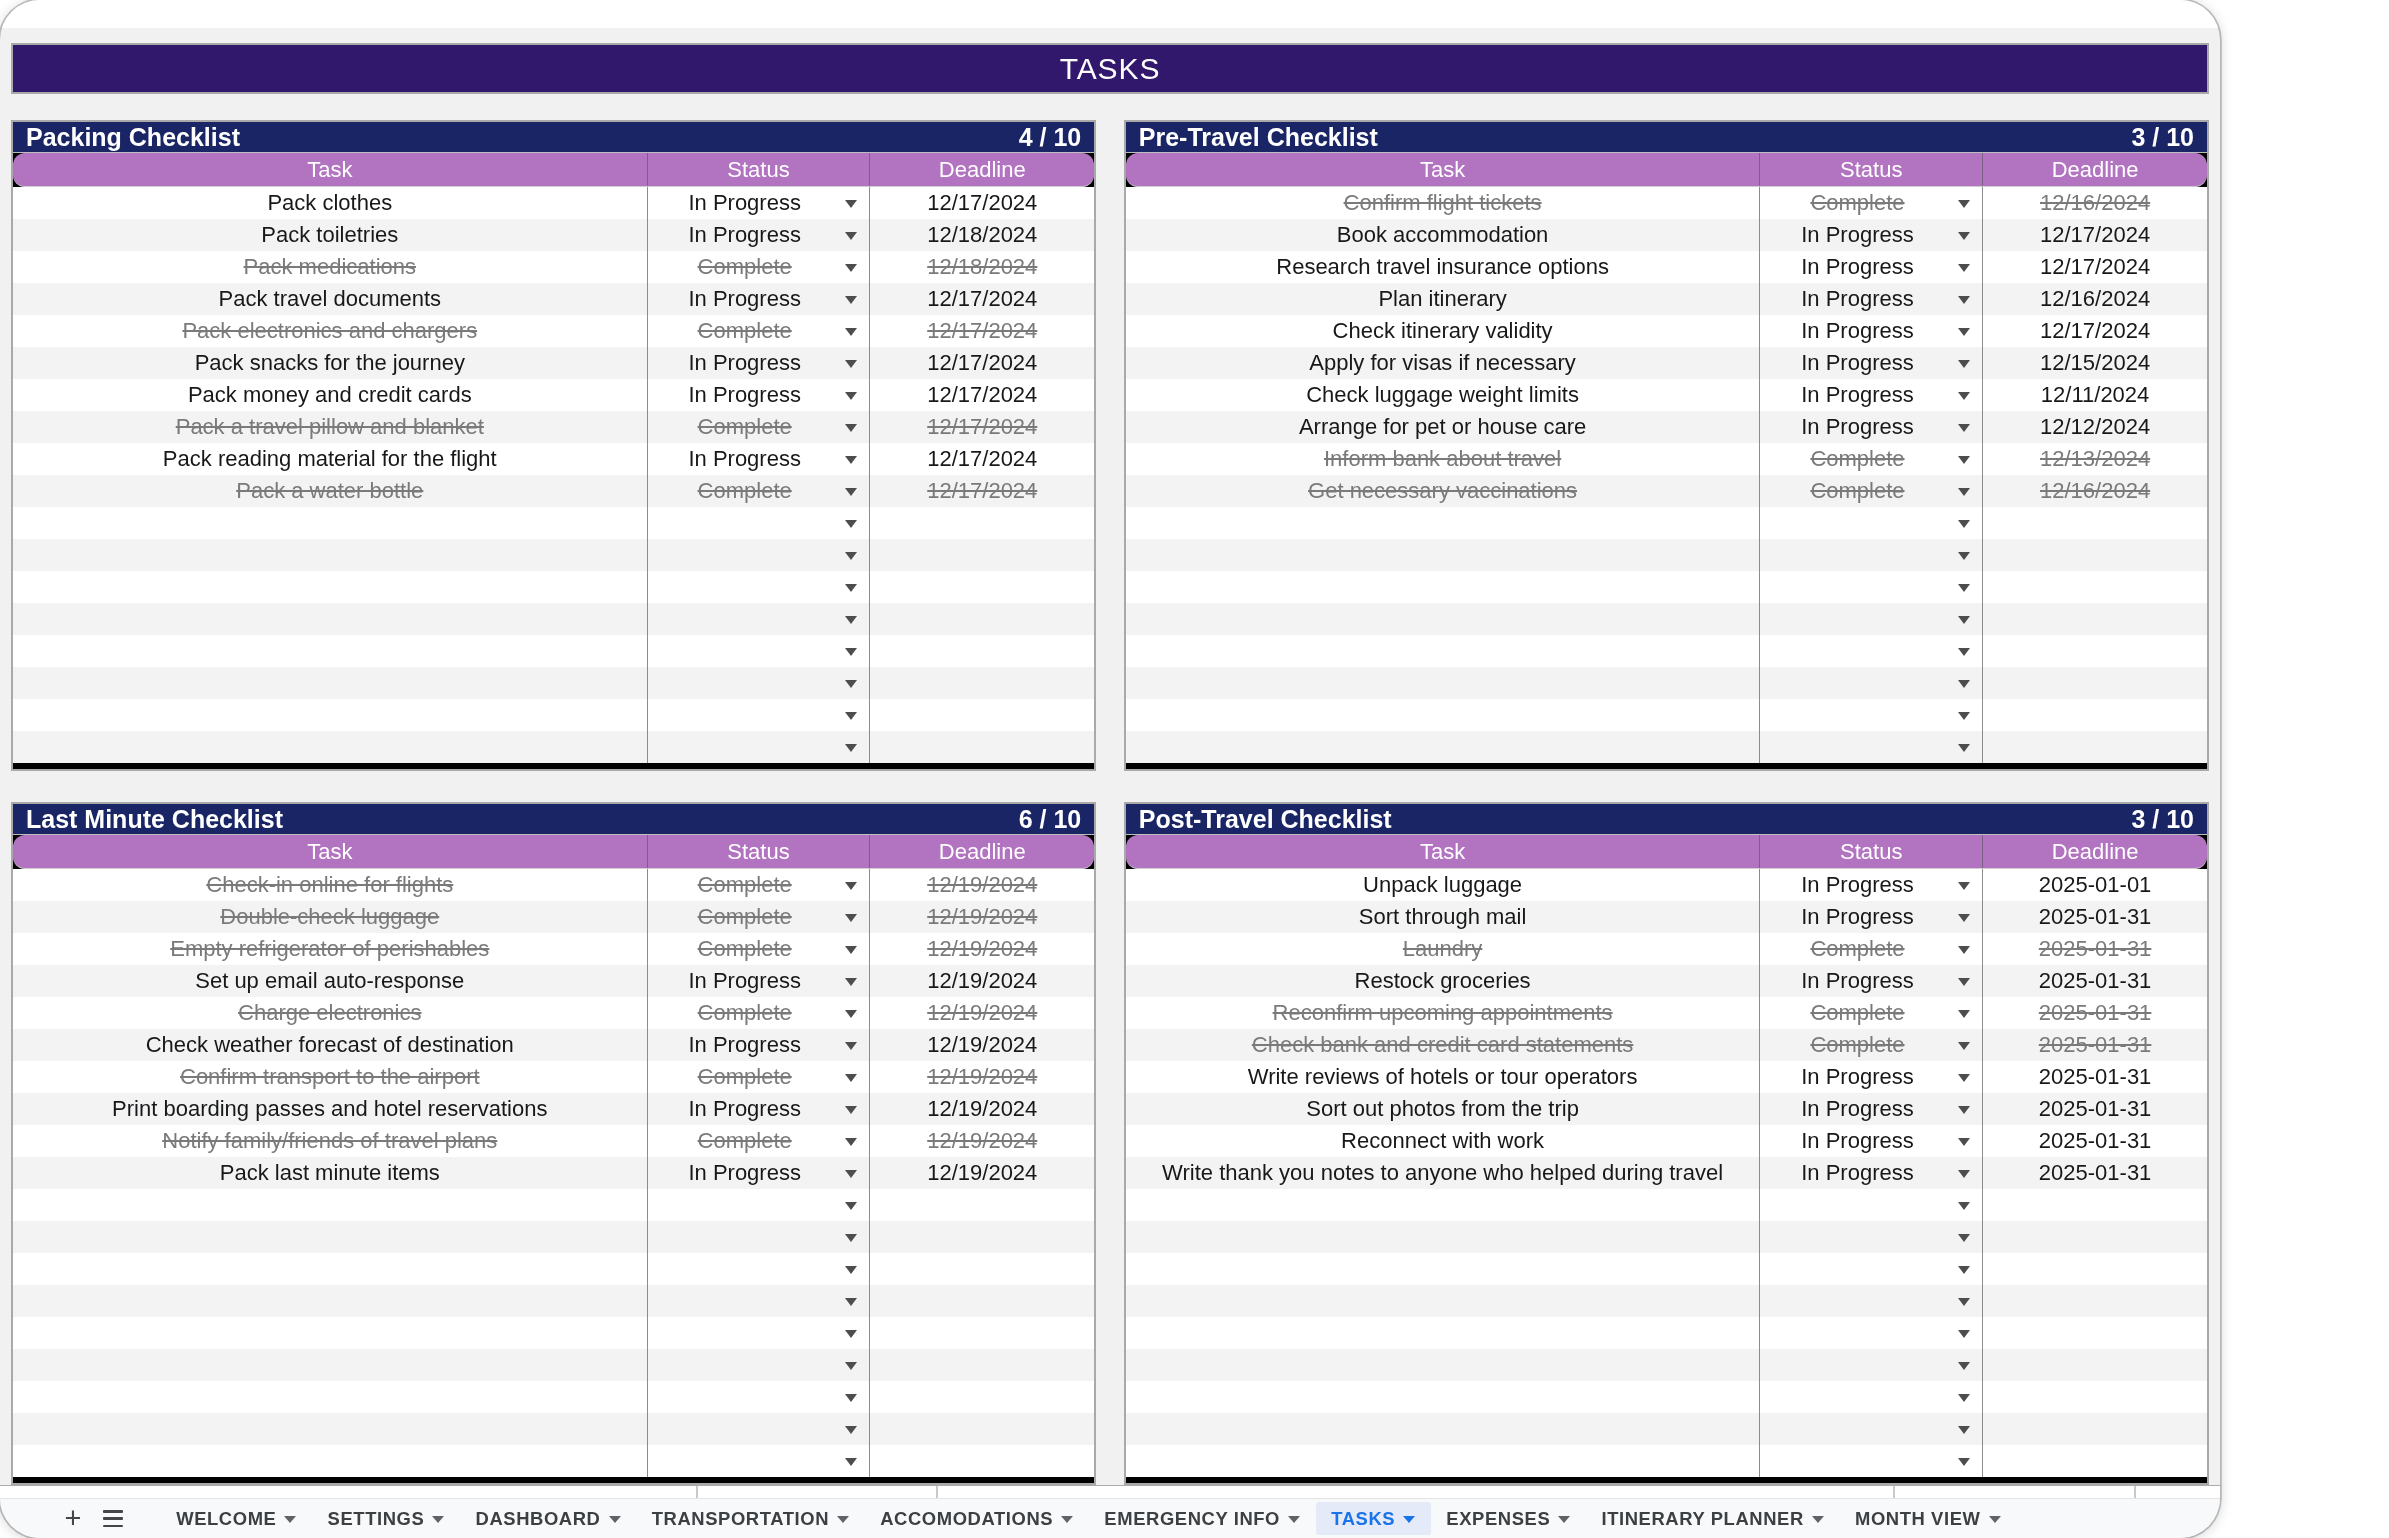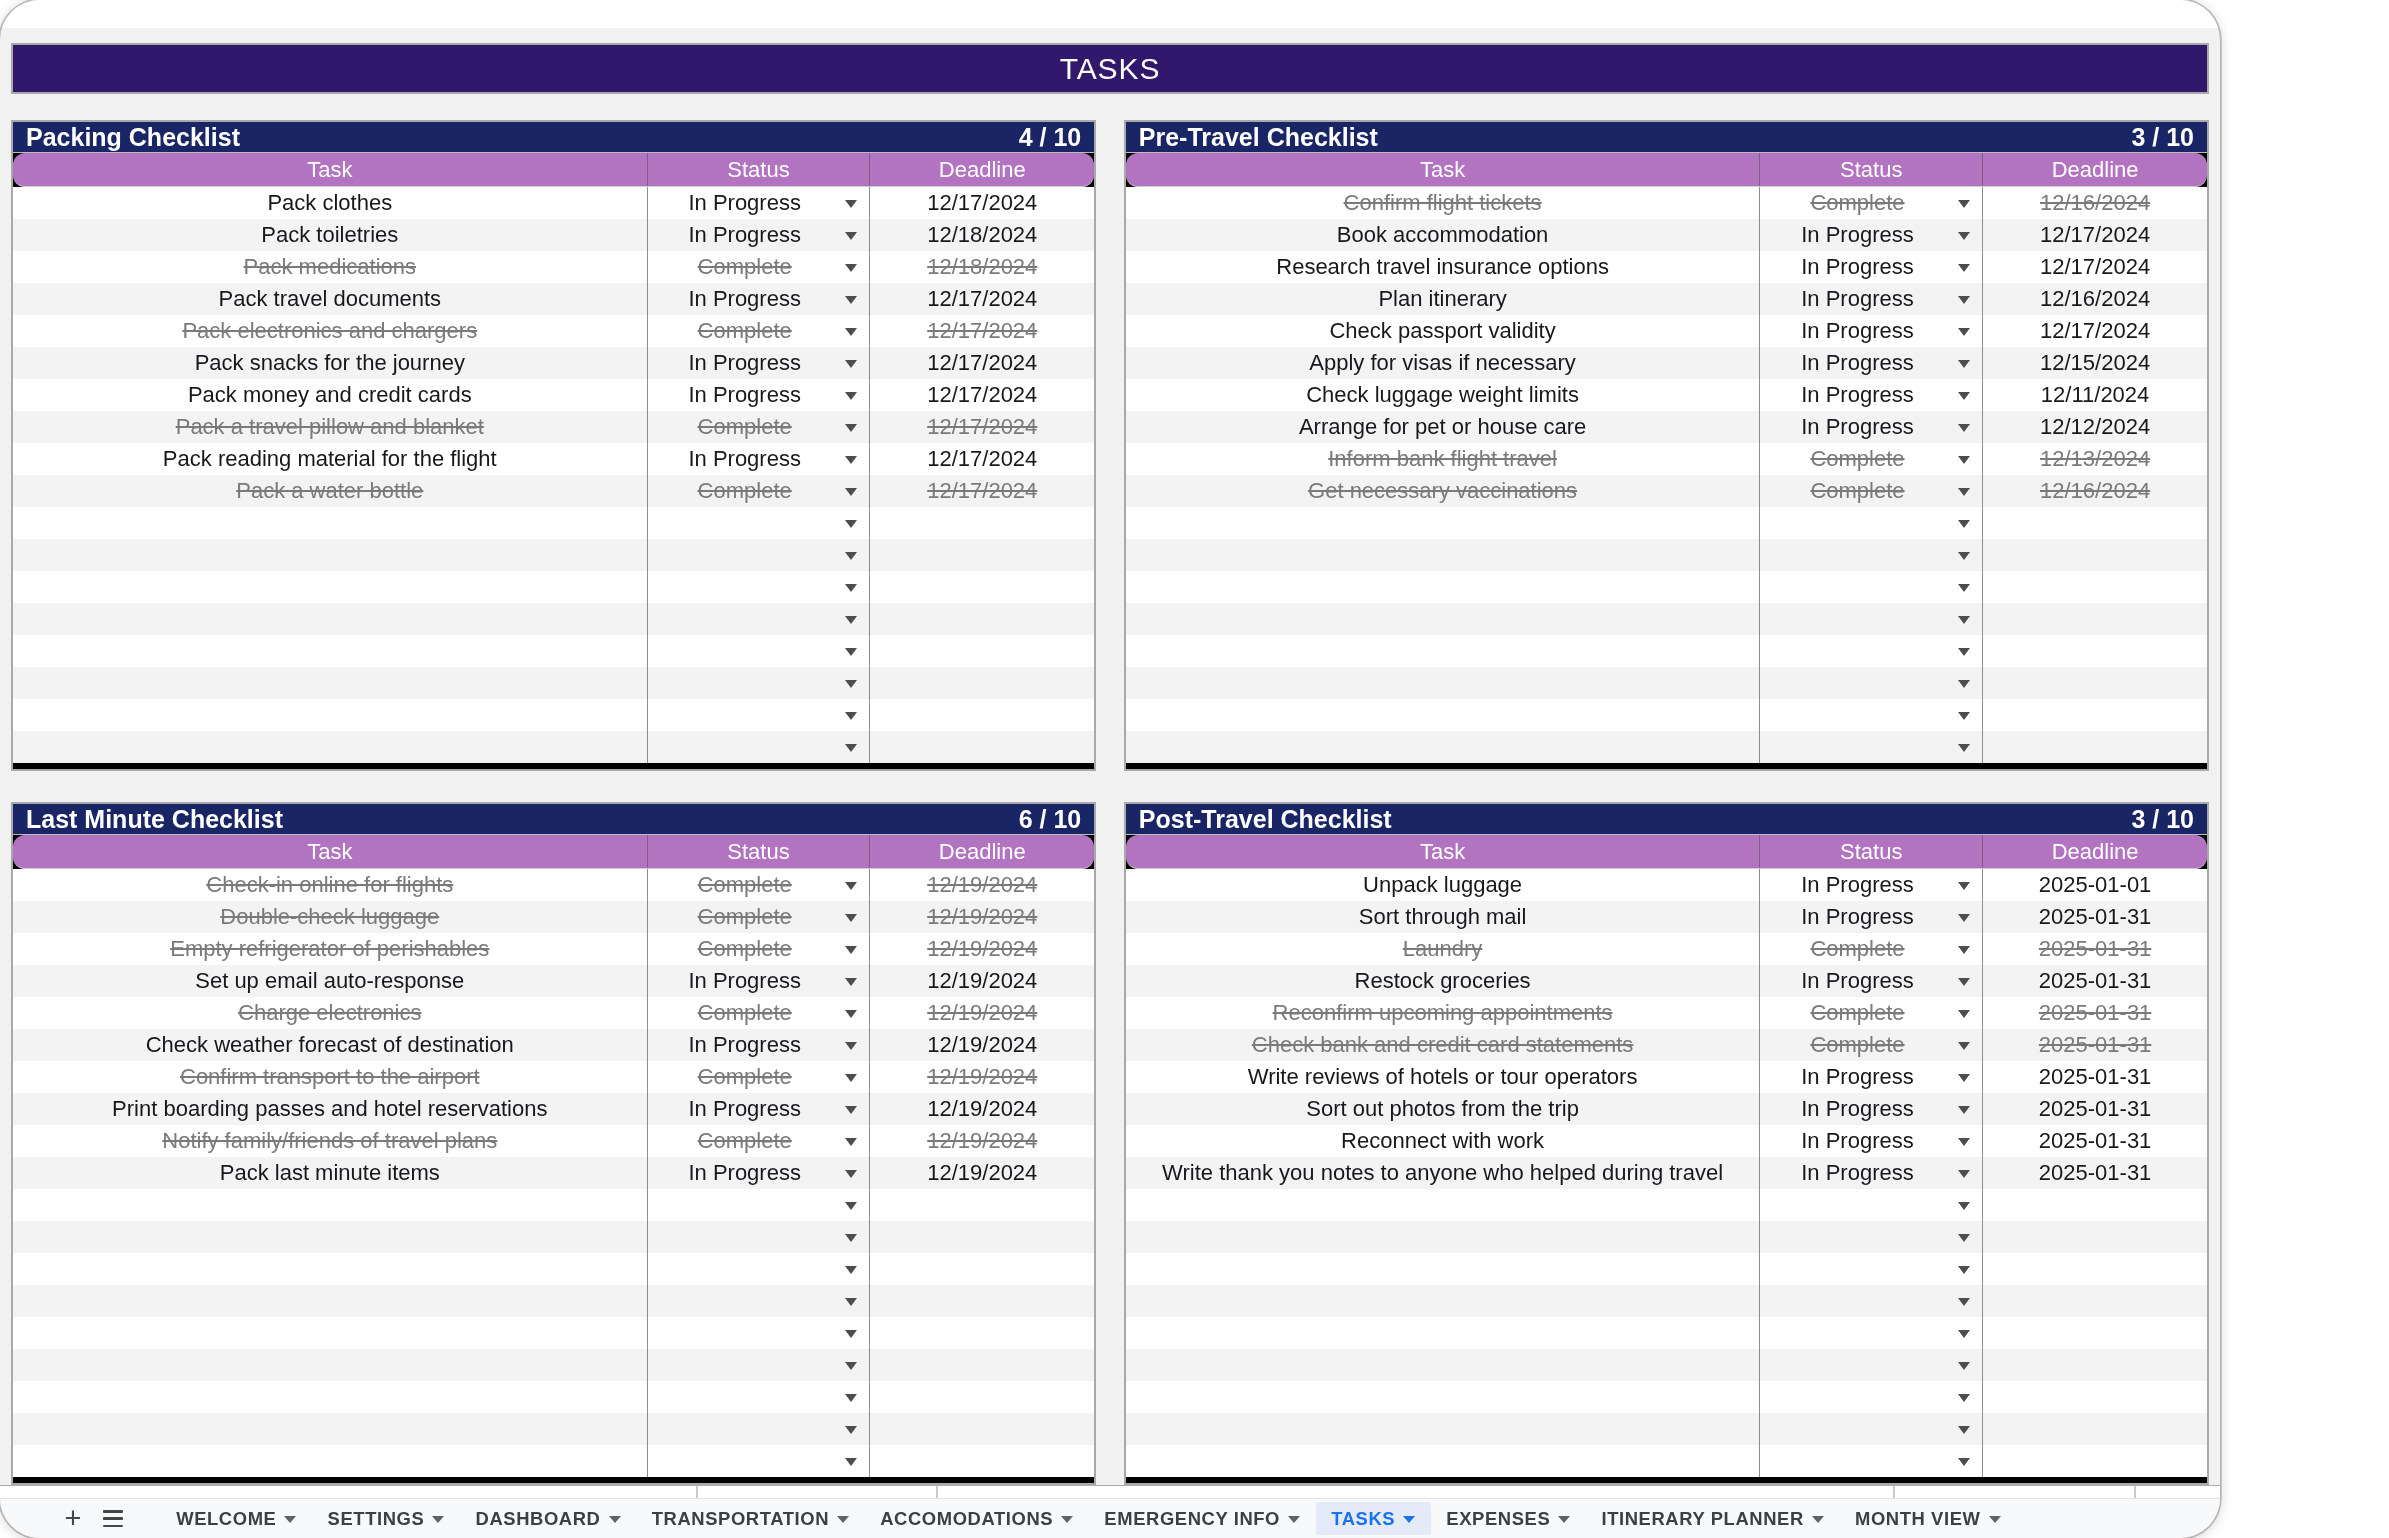--- a/index.html
+++ b/index.html
@@ -310,21 +310,21 @@
   <div class="row">
     <div class="cell task">Plan itinerary</div>
     <div class="cell status">
       <span class="sv">In Progress</span>
       <i class="dd"></i>
     </div>
     <div class="cell deadline">12/16/2024</div>
   </div>
 
   <div class="row">
-    <div class="cell task">Check passport validity</div>
+    <div class="cell task">Check itinerary validity</div>
     <div class="cell status">
       <span class="sv">In Progress</span>
       <i class="dd"></i>
     </div>
     <div class="cell deadline">12/17/2024</div>
   </div>
 
   <div class="row">
     <div class="cell task">Apply for visas if necessary</div>
     <div class="cell status">
@@ -346,21 +346,21 @@
   <div class="row">
     <div class="cell task">Arrange for pet or house care</div>
     <div class="cell status">
       <span class="sv">In Progress</span>
       <i class="dd"></i>
     </div>
     <div class="cell deadline">12/12/2024</div>
   </div>
 
   <div class="row done">
-    <div class="cell task">Inform bank flight travel</div>
+    <div class="cell task">Inform bank about travel</div>
     <div class="cell status">
       <span class="sv">Complete</span>
       <i class="dd"></i>
     </div>
     <div class="cell deadline">12/13/2024</div>
   </div>
 
   <div class="row done">
     <div class="cell task">Get necessary vaccinations</div>
     <div class="cell status">

